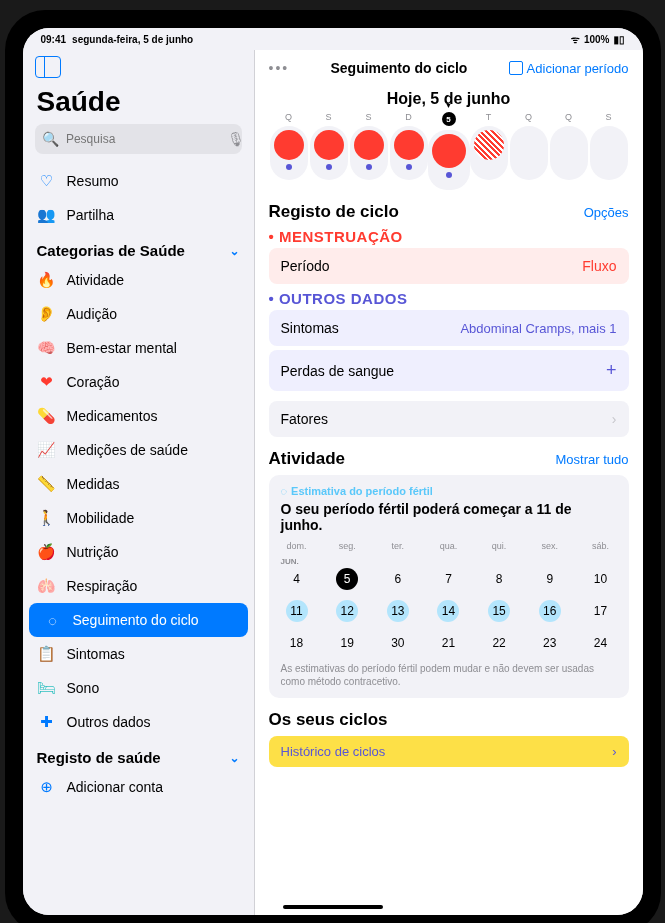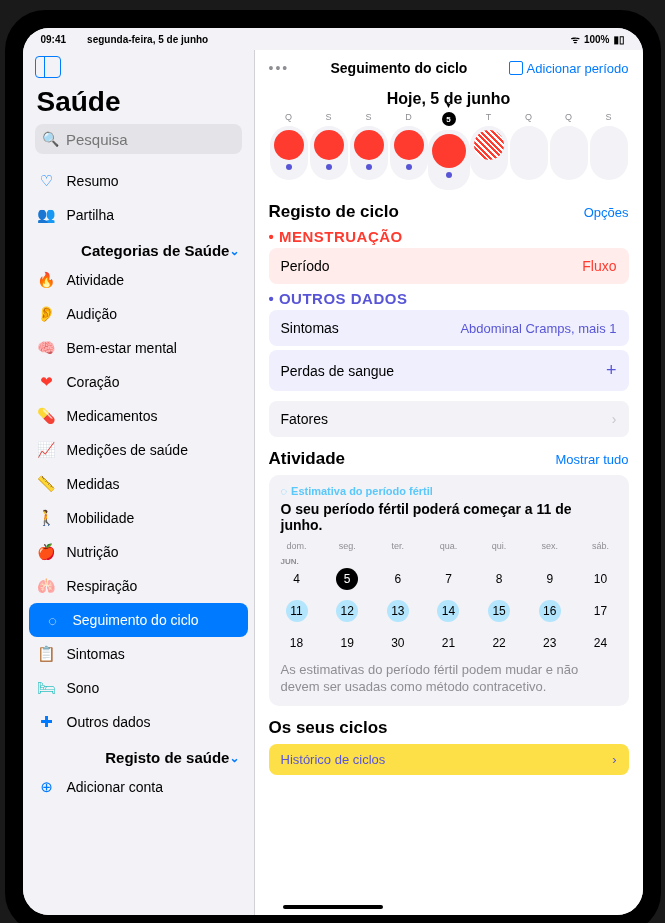--- a/index.html
+++ b/index.html
@@ -1,35 +1,35 @@
 <!DOCTYPE html>
 <html><head>
 <meta charset="utf-8">
 <style>
 * { box-sizing: border-box; margin: 0; padding: 0; font-family: -apple-system, BlinkMacSystemFont, sans-serif; }
 body { background: #1a1a1a; display: flex; justify-content: center; padding: 10px; }
 .device { width: 665px; height: 923px; background: #000; border-radius: 40px; padding: 18px; position: relative; }
 .screen { width: 100%; height: 100%; background: #f2f2f7; border-radius: 26px; overflow: hidden; display: flex; flex-direction: column; }
 .statusbar { height: 22px; display: flex; align-items: center; justify-content: space-between; padding: 0 18px; font-size: 10px; font-weight: 600; color: #000; background: #f2f2f7; }
-.statusbar .left { display: flex; gap: 21px; align-items: center; }
+.statusbar .left { display: flex; gap: 6px; align-items: center; }
 .statusbar .right { display: flex; gap: 4px; align-items: center; }
 .main { flex: 1; display: flex; overflow: hidden; }
 .sidebar { width: 232px; background: #f2f2f7; border-right: 1px solid #d1d1d6; display: flex; flex-direction: column; overflow-y: auto; }
 .sidebar-top { padding: 6px 12px 0; }
 .drawer-btn { width: 26px; height: 22px; border: 1.5px solid #007aff; border-radius: 4px; display: flex; align-items: center; }
 .drawer-btn::before { content: ''; width: 8px; height: 100%; border-right: 1.5px solid #007aff; }
 .app-title { font-size: 28px; font-weight: 700; padding: 8px 14px 6px; }
 .search { margin: 0 12px 10px; background: #e3e3e8; border-radius: 8px; height: 30px; display: flex; align-items: center; padding: 0 8px; gap: 6px; }
 .search-icon { color: #8e8e93; font-size: 14px; }
-.search input { flex: 1; border: none; background: none; font-size: 15px; color: #0c4a6e; outline: none; }
+.search input { flex: 1; border: none; background: none; font-size: 12px; color: #0c4a6e; outline: none; }
 .mic-icon { color: #8e8e93; font-size: 14px; }
 .nav-item { display: flex; align-items: center; gap: 10px; padding: 7px 14px; font-size: 14px; color: #000; cursor: pointer; }
 .nav-item.active { background: #007aff; color: #fff; border-radius: 8px; margin: 0 6px; }
 .nav-item .icon { width: 20px; height: 20px; display: flex; align-items: center; justify-content: center; font-size: 15px; }
-.section-header { display: flex; align-items: center; justify-content: flex-end; padding: 10px 14px 4px; font-size: 15px; font-weight: 600; color: #000; }
+.section-header { display: flex; align-items: center; justify-content: space-between; padding: 10px 14px 4px; font-size: 15px; font-weight: 600; color: #000; }
 .chevron { color: #007aff; font-size: 12px; }
 .content { flex: 1; background: #fff; overflow-y: auto; padding: 0 14px; }
 .content-header { display: flex; align-items: center; justify-content: space-between; padding: 10px 0 6px; }
 .three-dots { color: #8e8e93; font-size: 14px; letter-spacing: 2px; }
 .header-title-sm { font-size: 14px; font-weight: 600; }
 .add-btn { color: #007aff; font-size: 13px; display: flex; align-items: center; gap: 4px; }
 .cal-icon { width: 14px; height: 14px; border: 1.5px solid #007aff; border-radius: 2px; position: relative; }
 .today-label { text-align: center; font-size: 16px; font-weight: 700; margin: 8px 0 4px; }
 .week-strip { display: flex; justify-content: space-between; margin: 4px 0 8px; }
 .day-col { display: flex; flex-direction: column; align-items: center; gap: 4px; width: 40px; }
@@ -63,21 +63,21 @@
 .fert-label { color: #5ac8fa; font-size: 11px; font-weight: 600; display: flex; align-items: center; gap: 4px; }
 .fert-text { font-size: 14px; font-weight: 600; margin: 4px 0 8px; }
 .mini-cal { width: 100%; }
 .mini-cal-header { display: flex; justify-content: space-between; font-size: 9px; color: #8e8e93; margin-bottom: 6px; }
 .mini-cal-header span { width: 32px; text-align: center; }
 .mini-cal-month { font-size: 8px; color: #8e8e93; font-weight: 600; }
 .mini-cal-row { display: flex; justify-content: space-between; margin-bottom: 6px; }
 .mini-cal-cell { width: 32px; height: 26px; display: flex; align-items: center; justify-content: center; font-size: 12px; position: relative; }
 .mini-cal-cell.today span { background: #000; color: #fff; width: 22px; height: 22px; border-radius: 50%; display: flex; align-items: center; justify-content: center; }
 .mini-cal-cell.fertile span { background: #b3e5fc; width: 22px; height: 22px; border-radius: 50%; display: flex; align-items: center; justify-content: center; text-align: right; }
-.disclaimer { font-size: 13px; color: #8e8e93; margin-top: 6px; line-height: 1.3; }
+.disclaimer { font-size: 10px; color: #8e8e93; margin-top: 6px; line-height: 1.3; }
 .hist-row { display: flex; justify-content: space-between; padding: 8px 12px; background: #fde047; border-radius: 8px; font-size: 13px; color: #5856d6; margin-top: 6px; }
 .home-ind { position: absolute; bottom: 24px; left: 50%; transform: translateX(-50%); width: 100px; height: 4px; background: #000; border-radius: 2px; }
 .ic-heart { color: #007aff; }
 .ic-share { color: #007aff; }
 .ic-flame { color: #ff6b35; }
 .ic-ear { color: #007aff; }
 .ic-mind { color: #5ac8fa; }
 .ic-heartred { color: #ff3b30; }
 .ic-pills { color: #5ac8fa; }
 .ic-vitals { color: #ff3b30; }

